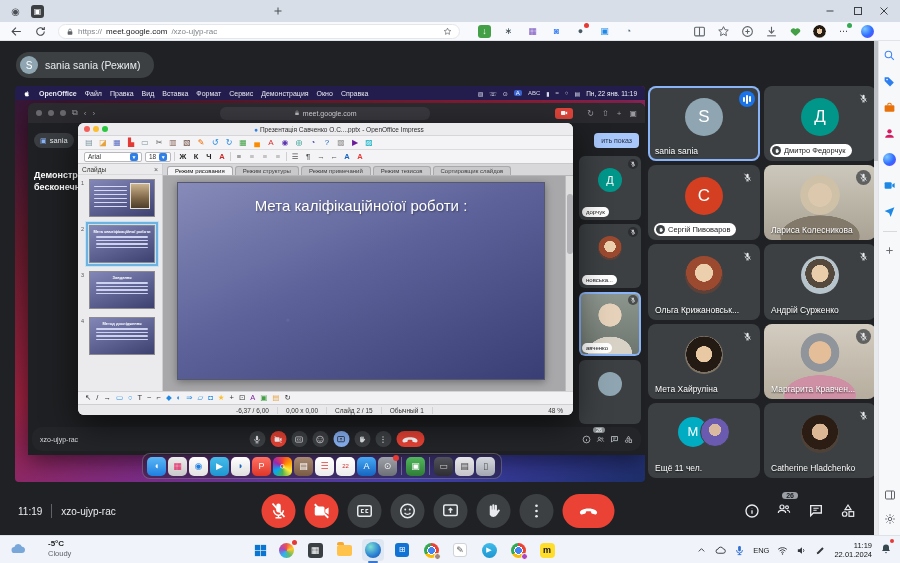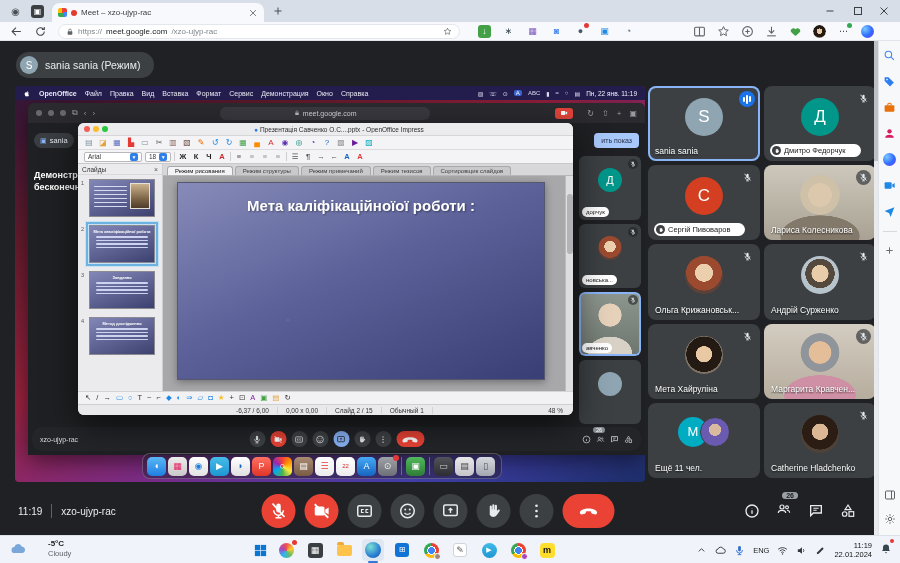--- a/index.html
+++ b/index.html
@@ -110,21 +110,21 @@
 .th-lines div{height:1.5px;background:#d6daf2;margin-top:2.5px;border-radius:1px}
 .th-photo{width:20px;height:26px;background:linear-gradient(180deg,#cbb38e,#7e6648 60%,#4e3d2c);border:1px solid #e8e2d2}
 #imp-work{position:absolute;left:85px;right:0;top:41px;bottom:24px}
 #imp-tabs{position:absolute;left:0;top:0;right:0;height:12px;background:#d8d8da;border-bottom:1px solid #b7b7ba;display:flex;align-items:flex-end;gap:2px;padding:0 4px}
 .vtab{font-size:6px;color:#3a3a3d;background:#c9c9cc;border:1px solid #a9a9ad;border-bottom:none;border-radius:3px 3px 0 0;padding:1px 7px;white-space:nowrap}
 .vtab.act{background:#f4f4f6;color:#111}
 #imp-canvas{position:absolute;left:0;top:12px;right:8px;bottom:0;background:#a8a8aa;overflow:hidden}
 #slide{position:absolute;left:14px;top:6px;width:368px;height:198px;background:
 radial-gradient(circle at 30% 70%, rgba(255,255,255,.06) 0 1px, rgba(0,0,0,0) 2px),
 linear-gradient(155deg,#868bb9 0%,#5d629a 45%,#393e74 100%);border:1px solid #55586e;box-shadow:0 2px 8px rgba(0,0,0,.35)}
-#slide-title{color:#fff;font-weight:bold;font-size:15px;line-height:18px;text-align:center;padding:14px 40px 0 40px;text-shadow:1px 1px 2px rgba(0,0,0,.4)}
+#slide-title{color:#fff;font-weight:normal;font-size:15px;line-height:18px;text-align:center;padding:14px 40px 0 40px;text-shadow:1px 1px 2px rgba(0,0,0,.4)}
 #slide-body{color:#fff;font-weight:bold;font-size:9px;line-height:13px;text-align:justify;padding:18px 22px 0 20px;letter-spacing:.2px}
 #imp-vscroll{position:absolute;right:0;top:12px;bottom:0;width:8px;background:#dededf;border-left:1px solid #bcbcbf}
 #imp-vsc-thumb{position:absolute;left:1px;top:18px;width:6px;height:60px;background:#b3b3b7;border-radius:3px}
 #imp-draw{position:absolute;left:0;bottom:11px;width:100%;height:13px;background:#f2f2f4;border-top:1px solid #d4d4d7;display:flex;align-items:center;gap:5px;padding:0 7px}
 .dw{font-size:7.5px;line-height:10px}
 #imp-status{position:absolute;left:0;bottom:0;width:100%;height:11px;background:#e9e9eb;border-radius:0 0 6px 6px;border-top:1px solid #cfcfd2;display:flex;align-items:center;font-size:6.5px;color:#333}
 #imp-status .seg{padding:0 8px;border-right:1px solid #d2d2d5;white-space:nowrap}
 #imp-status .seg:first-child{margin-left:150px}
 #imp-status .zoom{margin-left:auto;border-right:none;padding-right:10px}
 
@@ -133,21 +133,21 @@
 .dk{width:19px;height:19px;border-radius:5px;display:flex;align-items:center;justify-content:center;font-size:9px;position:relative}
 .dk .bdg{position:absolute;right:-2px;top:-2px;width:6px;height:6px;border-radius:50%;background:#e53935}
 .dk-sep{width:1px;height:18px;background:rgba(255,255,255,.28);margin:0 2px}
 
 
 #tile-grid{position:absolute;left:648px;top:45px;width:228px;height:392px;display:grid;grid-template-columns:1fr 1fr;grid-template-rows:repeat(5,1fr);gap:4px}
 .tile{position:relative;background:#3c4043;border-radius:8px;overflow:hidden}
 .tile.sel{box-shadow:inset 0 0 0 2px #8ab4f8}
 .avatar{position:absolute;left:50%;top:12px;transform:translateX(-50%);width:38px;height:38px;border-radius:50%;color:#fff;font-size:17px;display:flex;align-items:center;justify-content:center}
 .tile-name{position:absolute;left:7px;bottom:5px;font-size:8.5px;color:#fff;text-shadow:0 1px 2px rgba(0,0,0,.8);white-space:nowrap;max-width:104px;overflow:hidden}
-.hand-pill{position:absolute;left:6px;bottom:4px;height:13px;border-radius:7px;background:#fff;display:flex;align-items:center;gap:3px;padding:0 15px 0 2px}
+.hand-pill{position:absolute;left:6px;bottom:4px;height:13px;border-radius:7px;background:#fff;display:flex;align-items:center;gap:3px;padding:0 6px 0 2px}
 .hand-pill .hico{width:9px;height:9px;border-radius:50%;background:#3c4043;color:#fff;padding:1.5px}
 .hand-pill span{font-size:7.5px;color:#202124;white-space:nowrap}
 .mute-badge{position:absolute;right:5px;top:5px;width:15px;height:15px;border-radius:50%;background:rgba(60,64,67,.75);color:#e8eaed;padding:3px}
 .speak-badge{position:absolute;right:5px;top:5px;width:16px;height:16px;border-radius:50%;background:#1a73e8;display:flex;align-items:center;justify-content:center;gap:1px}
 .speak-badge i{width:2px;background:#fff;border-radius:1px;display:block}
 .ov-wrap{position:absolute;left:50%;top:14px;transform:translateX(-50%);display:flex}
 .avatar.sm{position:static;transform:none;width:30px;height:30px;font-size:13px}
 .ov-wrap .avatar.sm:last-child{margin-left:-8px;border:1px solid #3c4043}
 
 
@@ -209,30 +209,20 @@
 #bell-wrap .dot{position:absolute;right:-2px;top:-2px;width:4px;height:4px;border-radius:50%;background:#e53935}
 </style>
 </head>
 <body>
 
 <div id="screen">
 
   <div id="tabbar">
     <span class="tb-lead ic" style="left:9px">◉</span>
     <span class="tb-lead" style="left:31px;background:#3c4043;border-radius:3px;color:#fff;font-size:8px">▣</span>
-    <div id="tab">
-      <span id="meet-fav"></span>
-      <span id="rec-dot"></span>
-      <span id="tab-title">Meet – xzo-ujyp-rac</span>
-      <span id="tab-close" class="ic">
-          <svg viewBox="0 0 24 24">
-            <path d="M5 5l14 14M19 5L5 19" stroke="currentColor" stroke-width="2"></path>
-          </svg>
-        </span>
-    </div>
     <span id="tab-plus" class="ic">
         <svg viewBox="0 0 24 24">
           <path d="M12 5v14M5 12h14" stroke="currentColor" stroke-width="2"></path>
         </svg>
       </span>
     <span class="winctl ic" style="right:64px">
         <svg viewBox="0 0 24 24">
           <path d="M5 12h14" stroke="currentColor" stroke-width="2"></path>
         </svg>
       </span>

